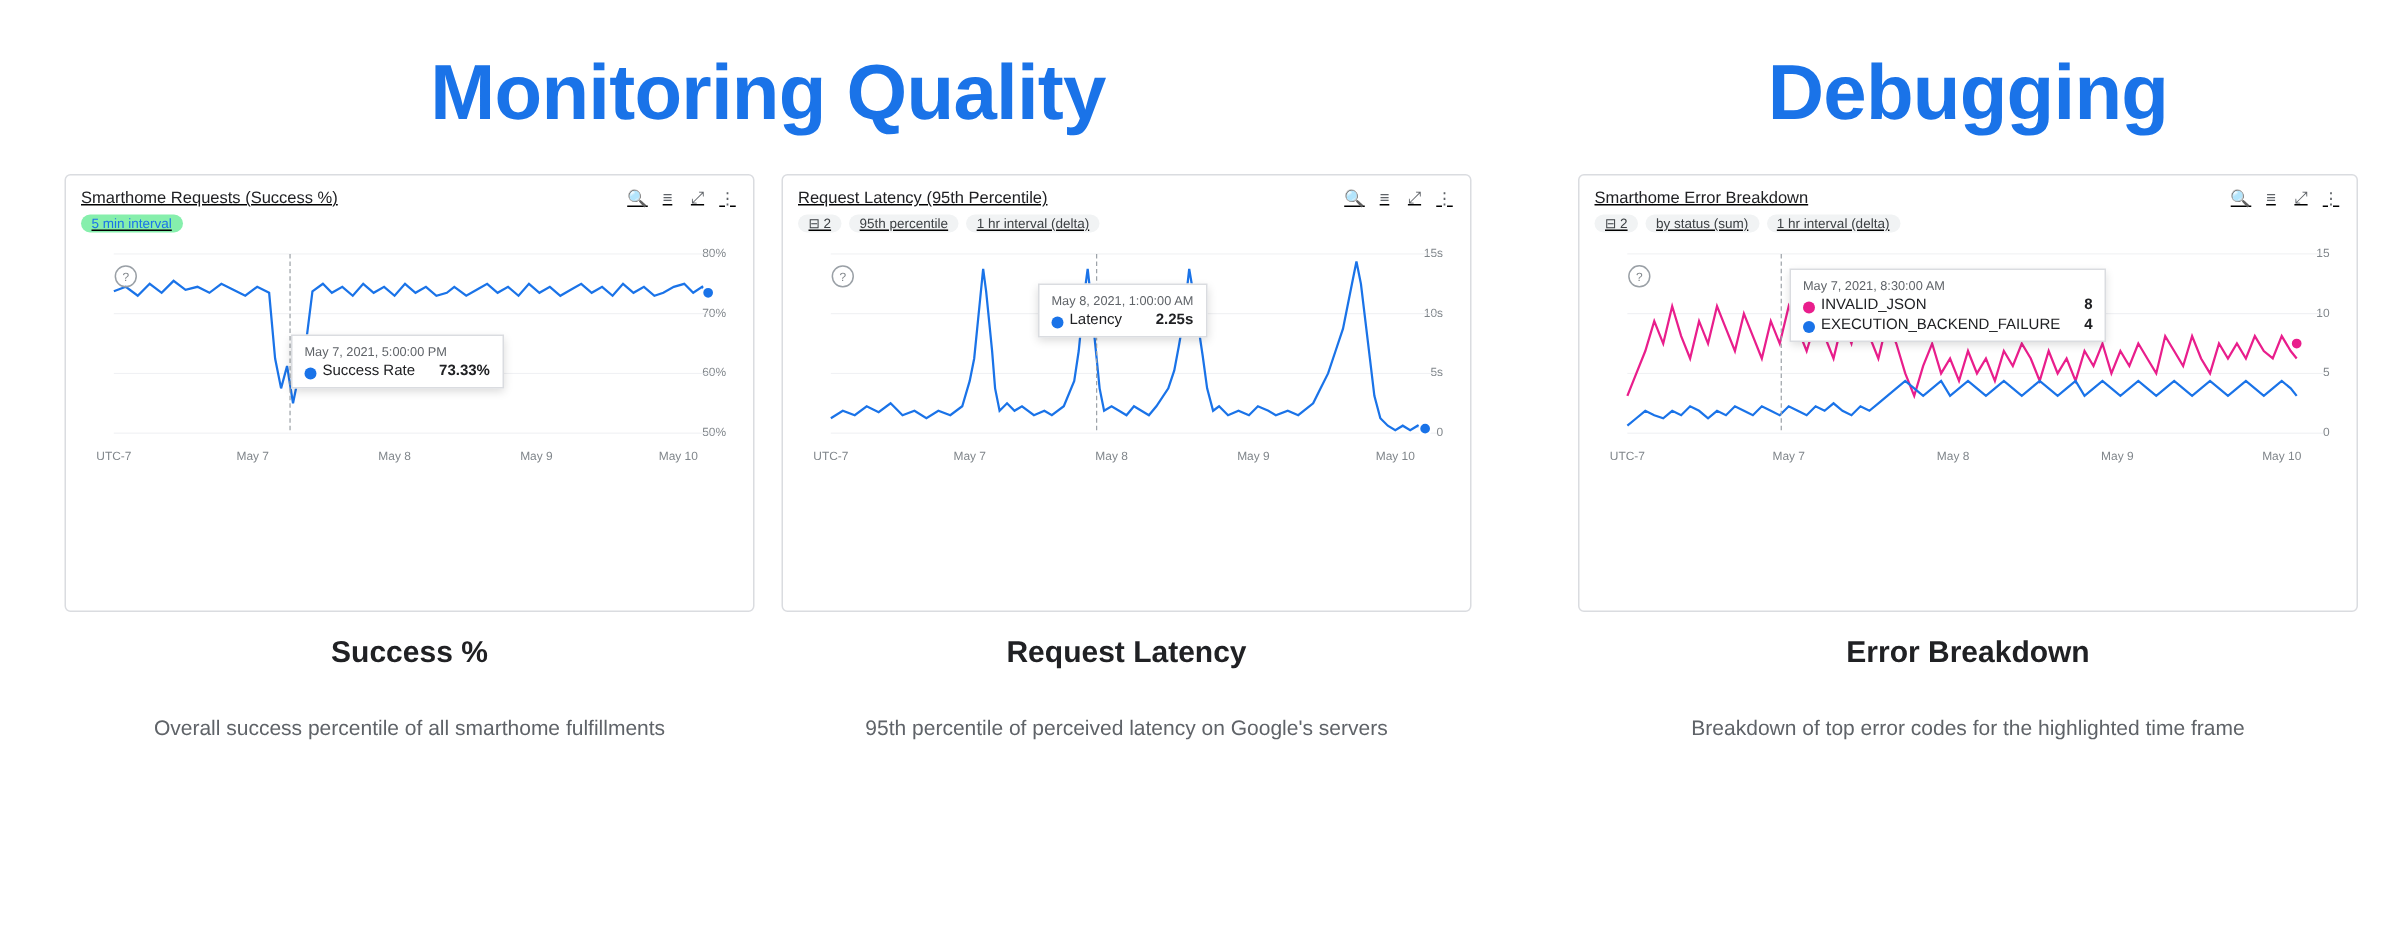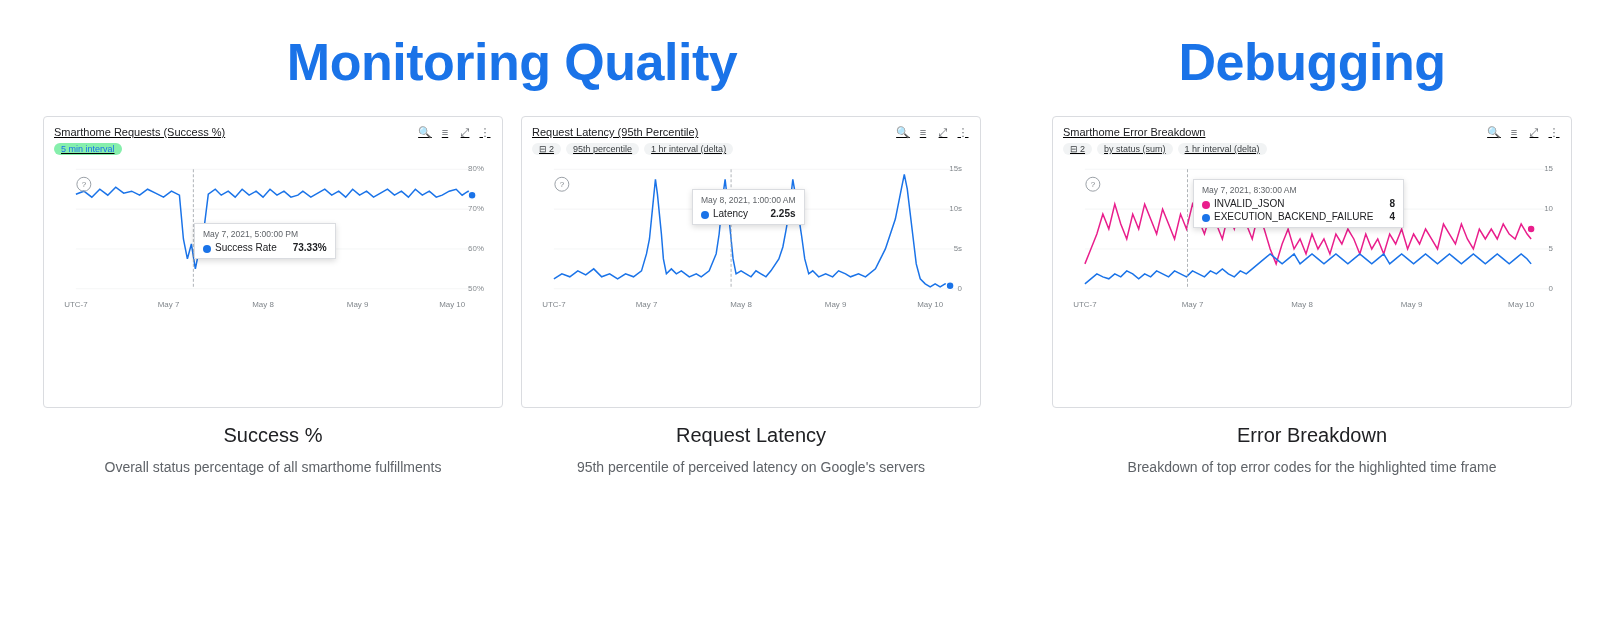--- a/index.html
+++ b/index.html
@@ -202,23 +202,23 @@
     }
 
     .caption-item {
       width: 460px;
       text-align: center;
       flex-shrink: 0;
     }
 
     .caption-title {
       font-size: 20px;
-      font-weight: 400;
+      font-weight: 700;
       color: #202124;
-      margin-bottom: 10px;
+      margin-bottom: 28px;
     }
 
     .caption-desc {
       font-size: 14px;
       color: #5f6368;
       line-height: 1.5;
     }
 
     
     .debug-chart-wrapper {
@@ -366,21 +366,21 @@
             </div>
           </div>
         </div>
       </div>
 
     </div>
 
     <div class="caption-area">
       <div class="caption-item">
         <div class="caption-title">Success %</div>
-        <div class="caption-desc">Overall status percentage of all smarthome fulfillments</div>
+        <div class="caption-desc">Overall success percentile of all smarthome fulfillments</div>
       </div>
       <div class="caption-item">
         <div class="caption-title">Request Latency</div>
         <div class="caption-desc">95th percentile of perceived latency on Google's servers</div>
       </div>
     </div>
   </div>
 
   <div class="debugging-section">
     <h1 class="debugging-title">Debugging</h1>

